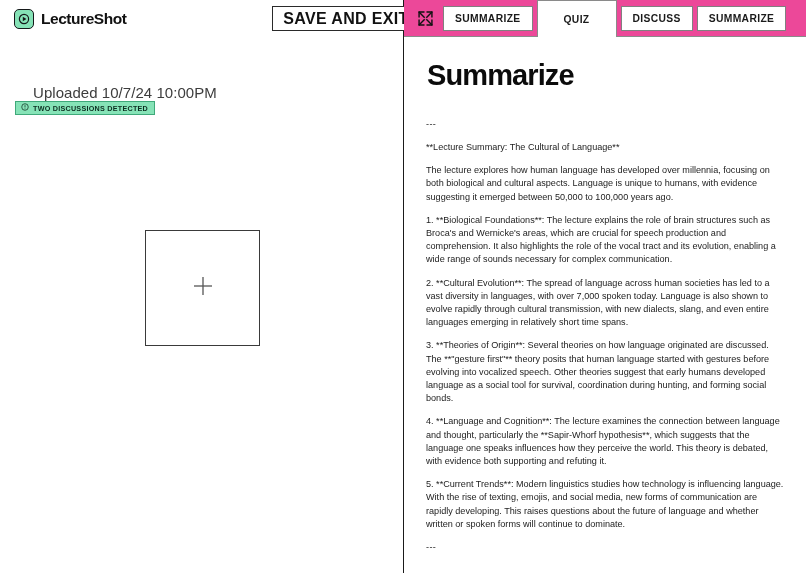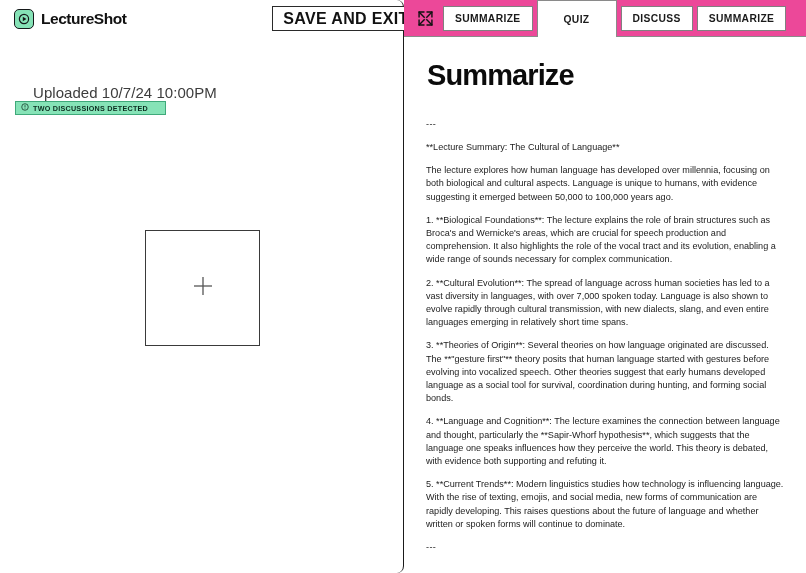--- a/index.html
+++ b/index.html
@@ -21,21 +21,20 @@
   }
 
   
   #left-panel {
     position: relative;
     width: 404px;
     height: 573px;
     background: #ffffff;
     border-right: 1.5px solid #1a1a1a;
     flex: 0 0 404px;
-    border-radius: 7px;
   }
 
   .brand {
     position: absolute;
     left: 14px;
     top: 9px;
     display: flex;
     align-items: center;
     gap: 7px;
   }
@@ -94,21 +93,21 @@
     font-size: 15px;
     color: #3d3d3d;
     letter-spacing: 0.05px;
   }
 
   .discussion-badge {
     position: absolute;
     left: 15px;
     top: 101px;
     height: 14px;
-    padding: 0 17px 0 5px;
+    padding: 0 6px 0 5px;
     background: #86e3b7;
     border: 1px solid #3fa97a;
     display: inline-flex;
     align-items: center;
     gap: 4px;
     font-size: 7.2px;
     font-weight: bold;
     letter-spacing: 0.25px;
     color: #0c2e20;
     cursor: pointer;

